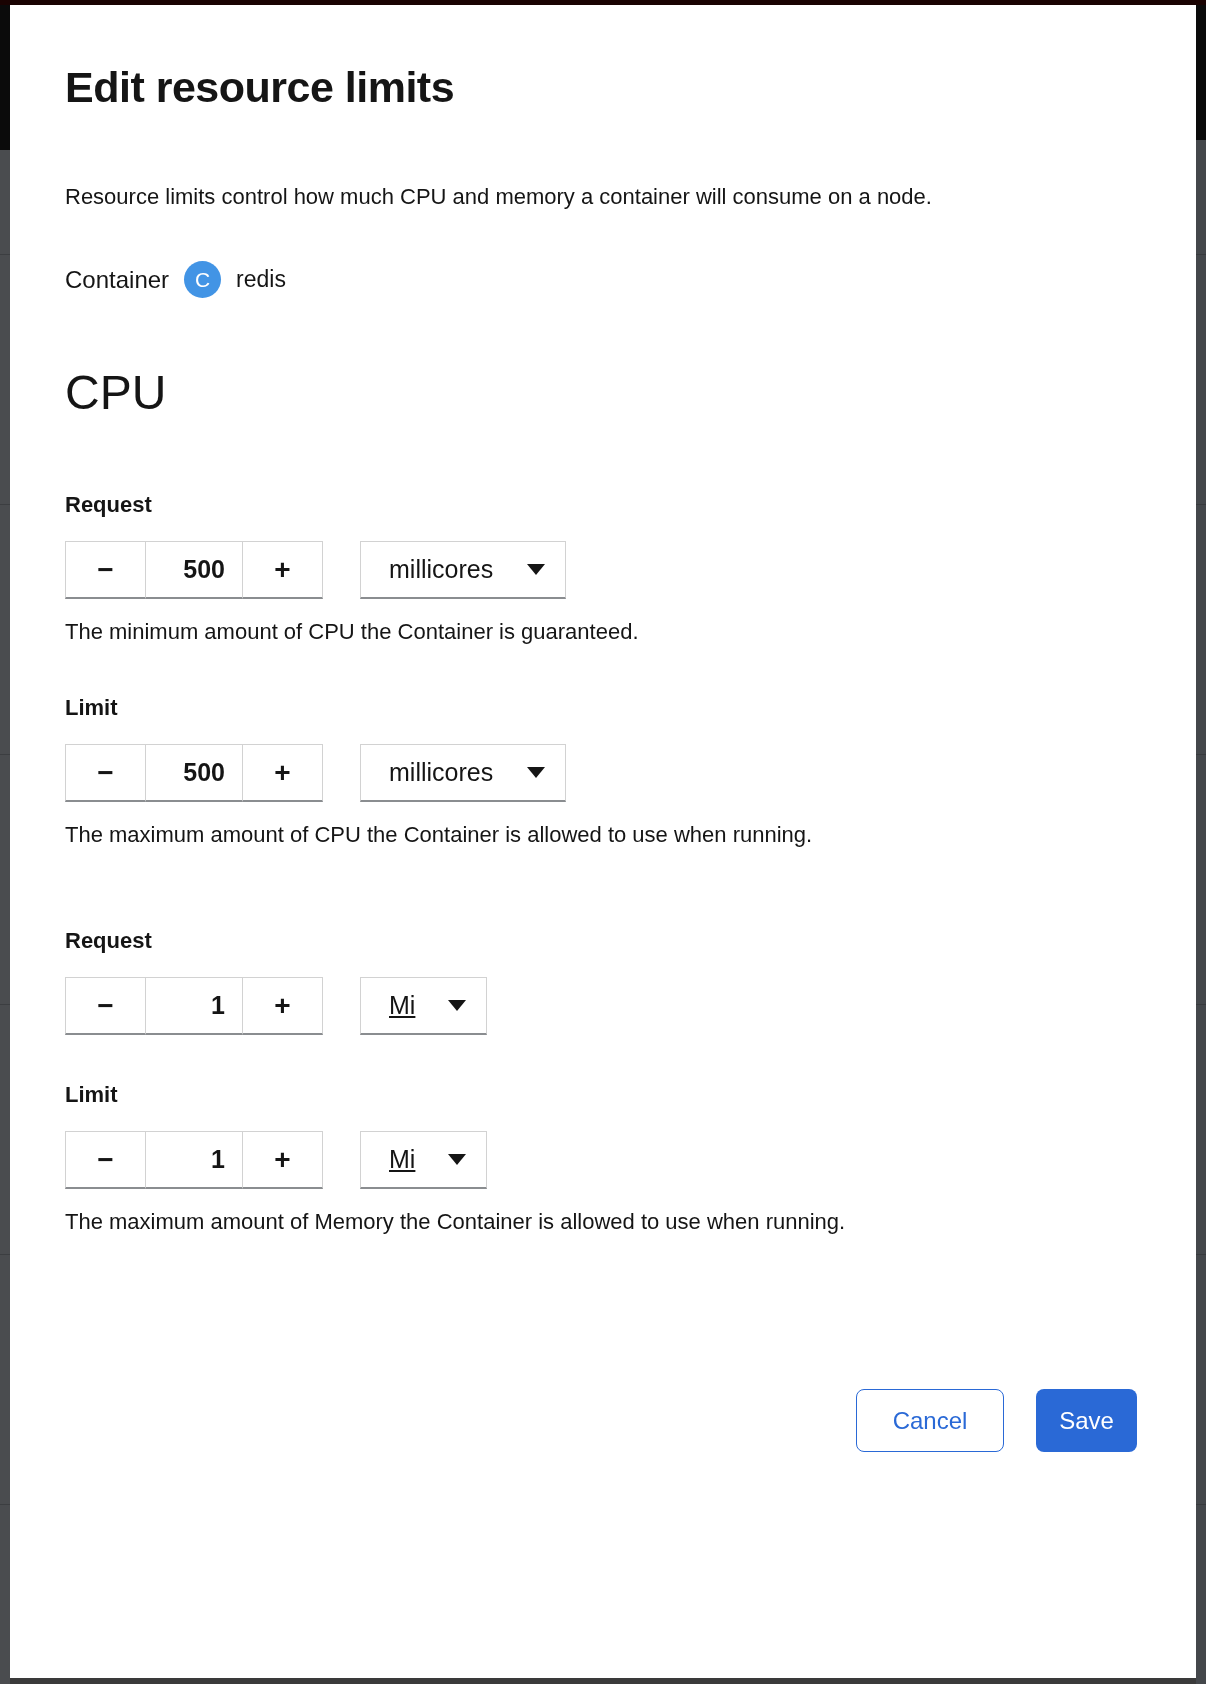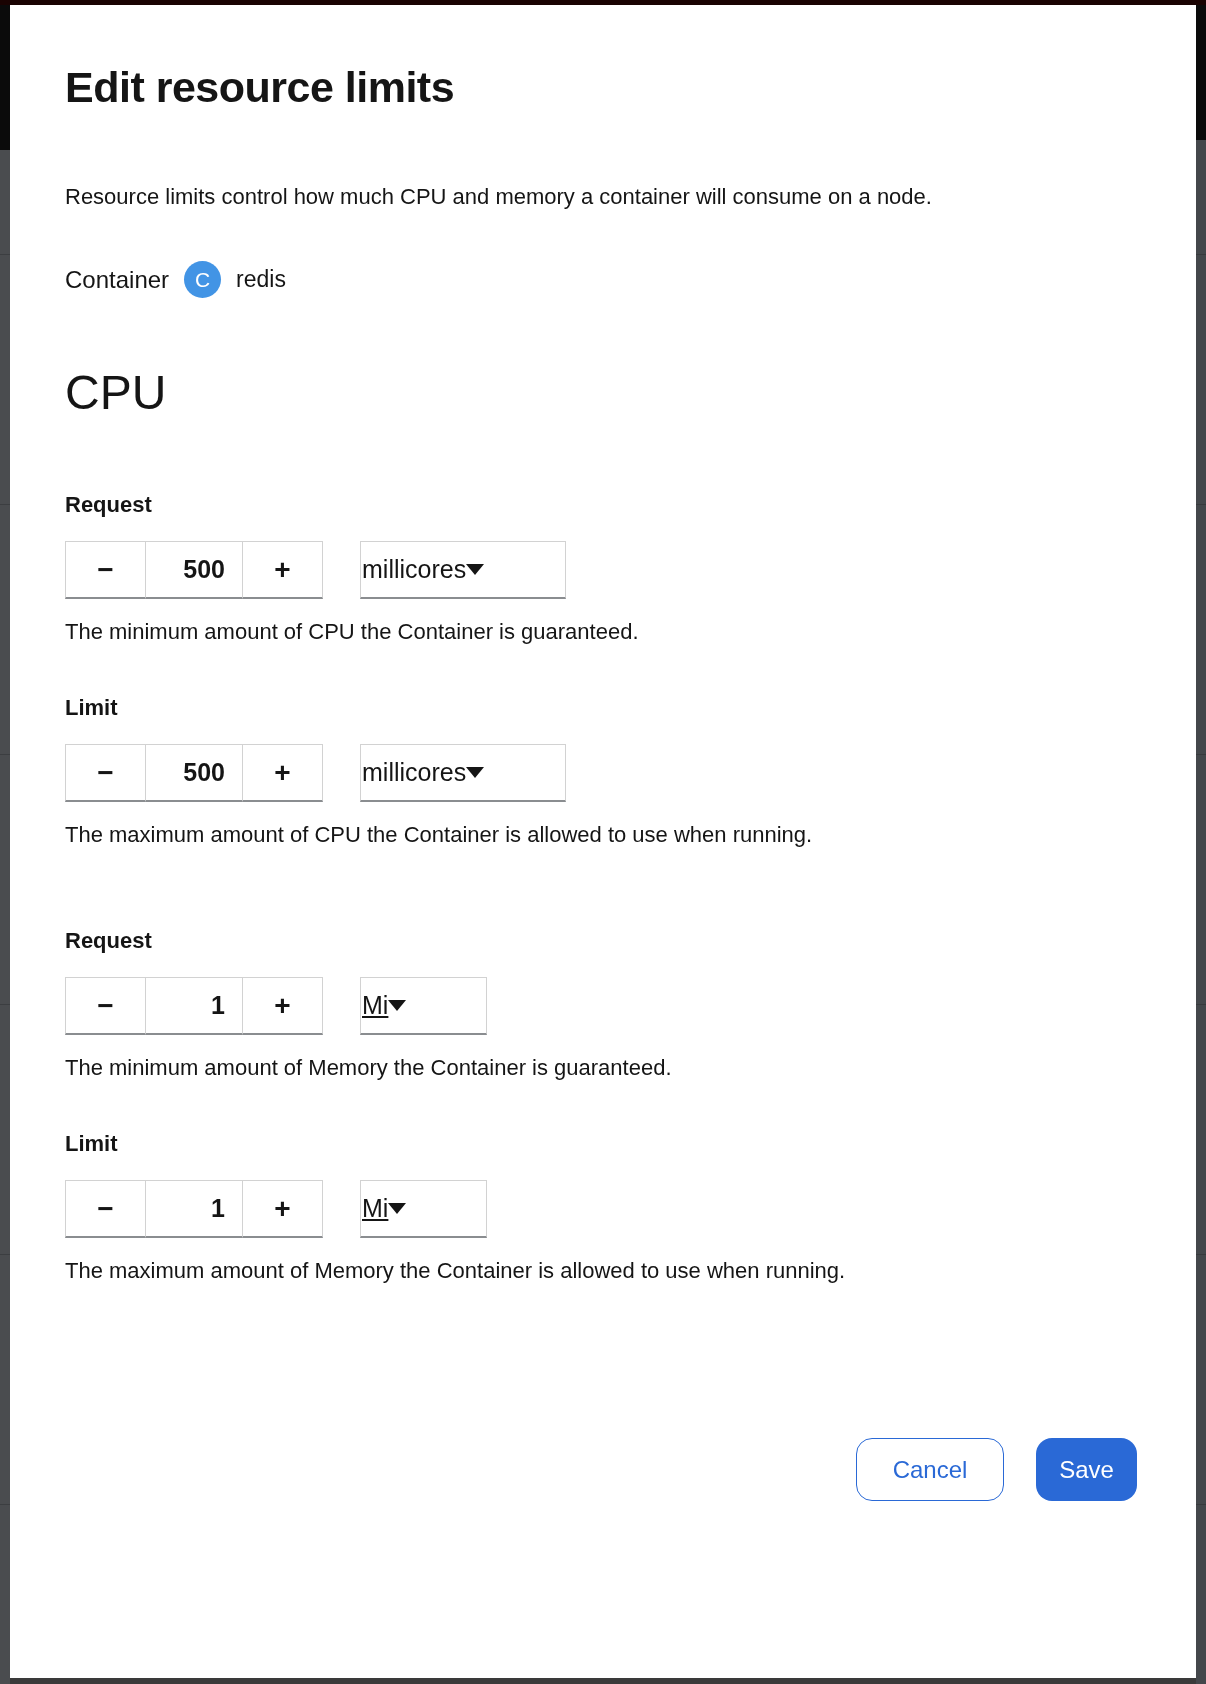--- a/index.html
+++ b/index.html
@@ -130,22 +130,22 @@
     background: #ffffff;
     font-weight: bold;
   }
 
   .dropdown {
     margin-left: 37px;
     border: 1px solid #d2d2d2;
     border-bottom: 2px solid #8a8d90;
     background: #ffffff;
     box-sizing: border-box;
-    display: flex; align-items: center; justify-content: flex-start;
-    padding: 0 20px 0 1px;
+    display: flex; align-items: center; justify-content: space-between;
+    padding: 0 20px 0 28px;
     cursor: pointer;
   }
   .dd-wide   { width: 206px; }
   .dd-narrow { width: 127px; text-decoration: underline; }
   .dropdown .unit { font-size: 25px; color: #151515; }
   .caret {
     width: 0; height: 0;
     border-left: 9px solid transparent;
     border-right: 9px solid transparent;
     border-top: 11px solid #151515;
@@ -159,21 +159,21 @@
   }
 
   .footer {
     margin-top: 151px;
     display: flex;
     justify-content: flex-end;
     gap: 32px;
   }
   .btn {
     height: 63px;
-    border-radius: 16px;
+    border-radius: 8px;
     font-family: inherit;
     font-size: 24px;
     cursor: pointer;
     display: flex; align-items: center; justify-content: center;
     box-sizing: border-box;
   }
   .btn-cancel {
     width: 148px;
     background: #ffffff;
     color: #2a69d6;
@@ -257,21 +257,20 @@
         <input class="stepper-input" value="1" style="">
         <button class="stepper-btn">
             <span>+</span>
           </button>
       </div>
       <div class="dropdown dd-narrow">
         <span class="unit">Mi</span>
         <span class="caret"></span>
       </div>
     </div>
-    <p class="help-text">The minimum amount of Memory the Container is guaranteed.</p>
 
     <div class="field-label second">Limit</div>
     <div class="control-row">
       <div class="stepper">
         <button class="stepper-btn">
             <span>−</span>
           </button>
         <input class="stepper-input" value="1" style="">
         <button class="stepper-btn">
             <span>+</span>

